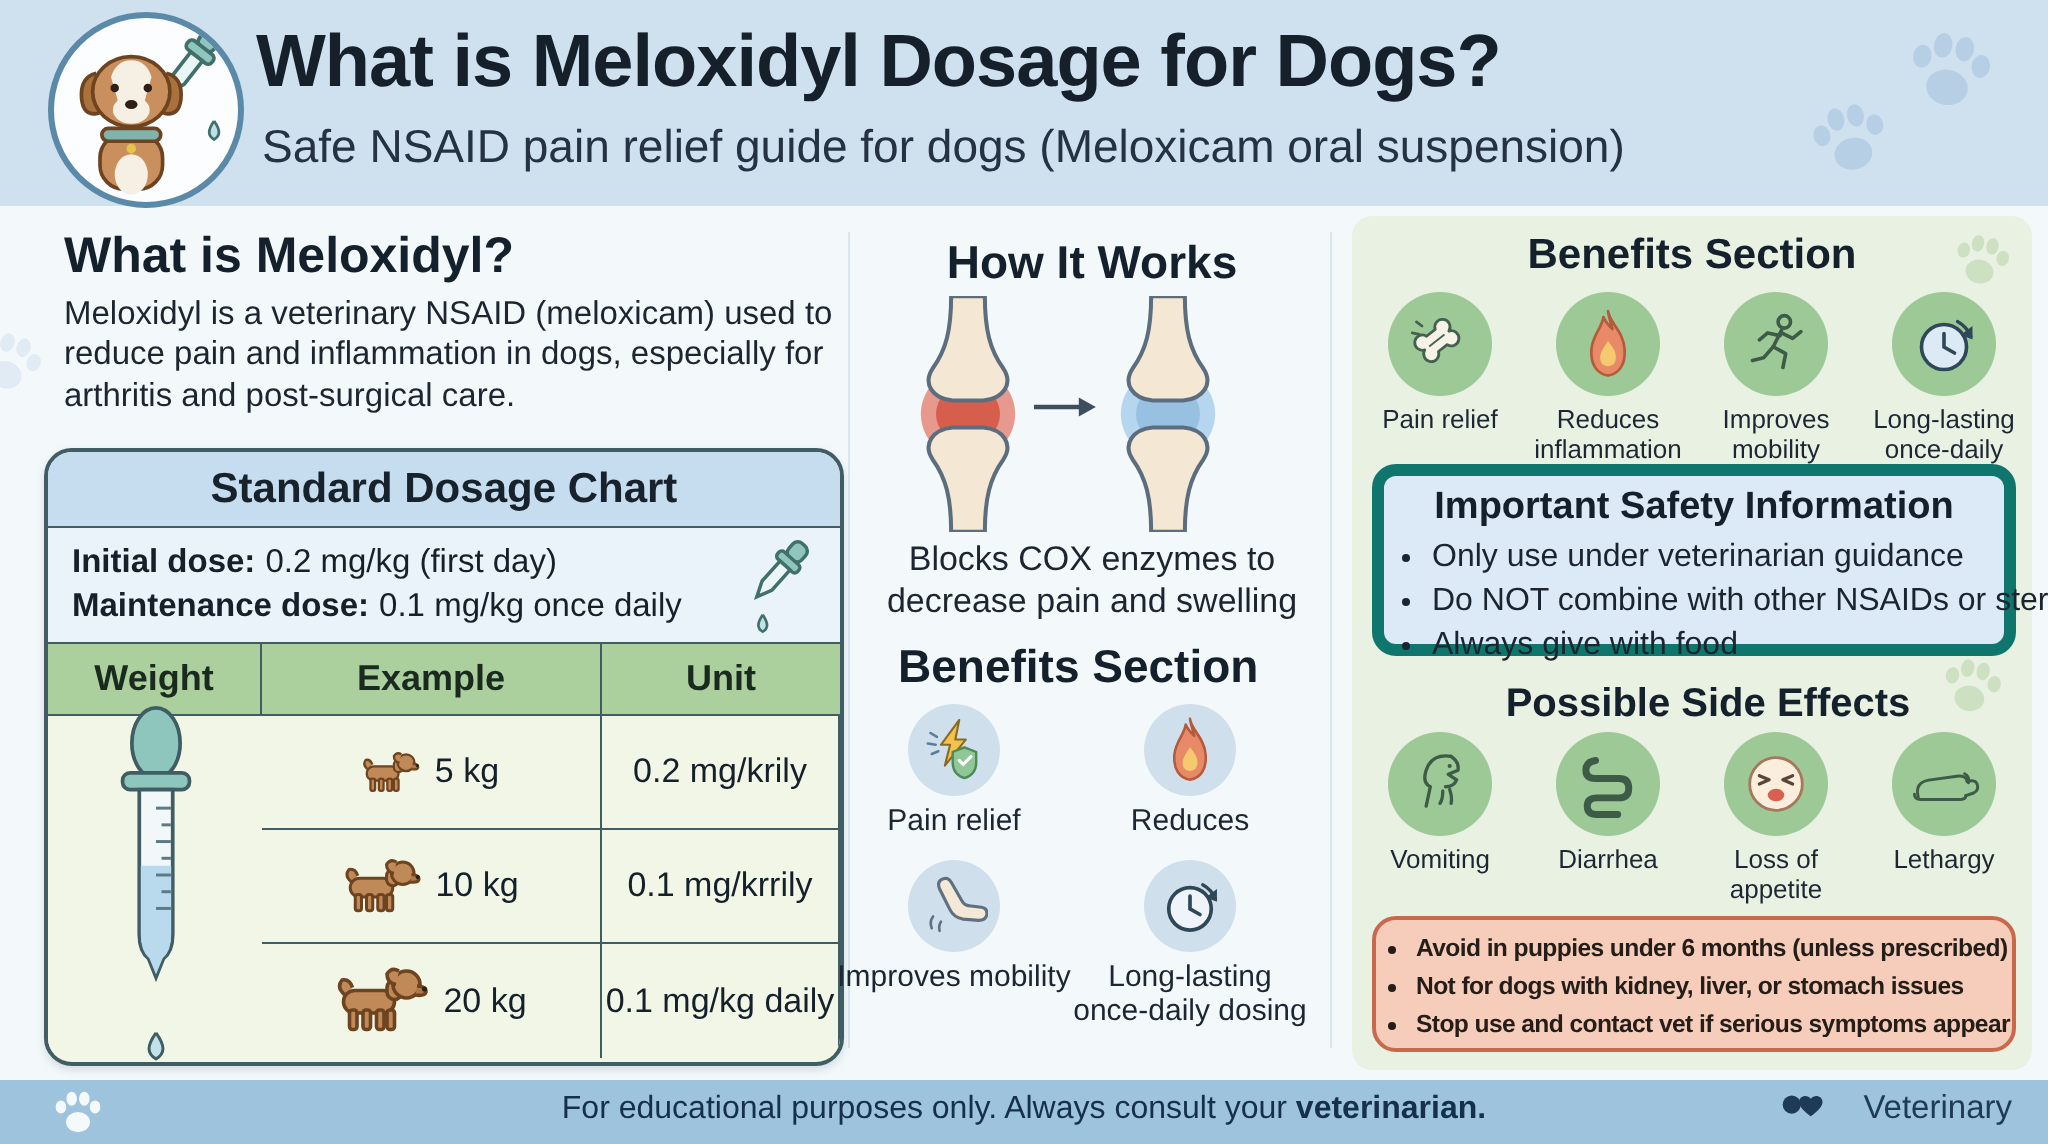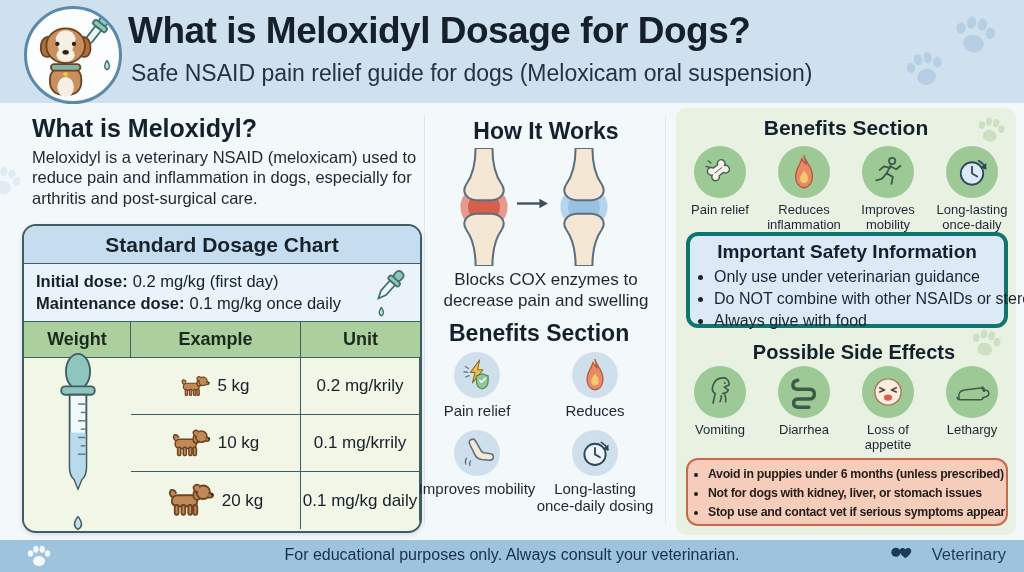--- a/index.html
+++ b/index.html
@@ -70,36 +70,36 @@
   .icon-row{position:absolute;left:678px;width:336px;display:flex;justify-content:space-between;}
   #right-benefits-row{top:146px;}
   #side-effects-row{top:366px;}
   .g-item{width:84px;display:flex;flex-direction:column;align-items:center;}
   .g-circle{width:52px;height:52px;border-radius:50%;background:#9dc997;
     display:flex;align-items:center;justify-content:center;}
   .g-circle svg{width:36px;height:36px;}
   .g-label{margin-top:5px;font-size:13px;line-height:1.12;text-align:center;color:#1c2733;}
 
   #safety-box{position:absolute;left:686px;top:232px;width:322px;height:96px;box-sizing:border-box;
-    background:#dce9f6;border:4px solid #0f766e;border-radius:12px;padding-top:5px;}
+    background:#dce9f6;border:6px solid #0f766e;border-radius:12px;padding-top:5px;}
   #safety-heading{text-align:center;font-size:19px;font-weight:800;color:#14202b;}
   .bullets{margin:3px 0 0 0;padding-left:24px;}
   .bullets li{font-size:16px;line-height:1.38;color:#1a2530;white-space:nowrap;}
   #side-effects-heading{position:absolute;left:676px;top:341px;width:356px;text-align:center;
     font-size:20px;font-weight:800;color:#14202b;}
   #warning-box{position:absolute;left:686px;top:458px;width:322px;height:68px;box-sizing:border-box;
     background:#f6cdbb;border:2px solid #c8694b;border-radius:12px;padding-top:5px;}
   #warning-box .bullets{margin-top:0;padding-left:20px;}
   #warning-box .bullets li{font-size:12.3px;font-weight:700;line-height:1.55;letter-spacing:-0.3px;color:#241d18;}
 
   
   #footer{position:absolute;left:0;top:540px;width:1024px;height:32px;background:#9ec3dc;}
   #footer-text{position:absolute;left:0;top:546px;width:1024px;text-align:center;
     font-size:16px;color:#14304d;}
-  #footer-text b{font-weight:400;}
+  #footer-text b{font-weight:700;}
   #brand{position:absolute;right:18px;top:545px;display:flex;align-items:center;gap:20px;}
   #brand-label{font-size:16.5px;color:#1d3a57;font-weight:500;}
 </style>
 </head>
 <body>
 
 <div id="canvas">
 
   <div id="header">
     <div id="logo-circle">

